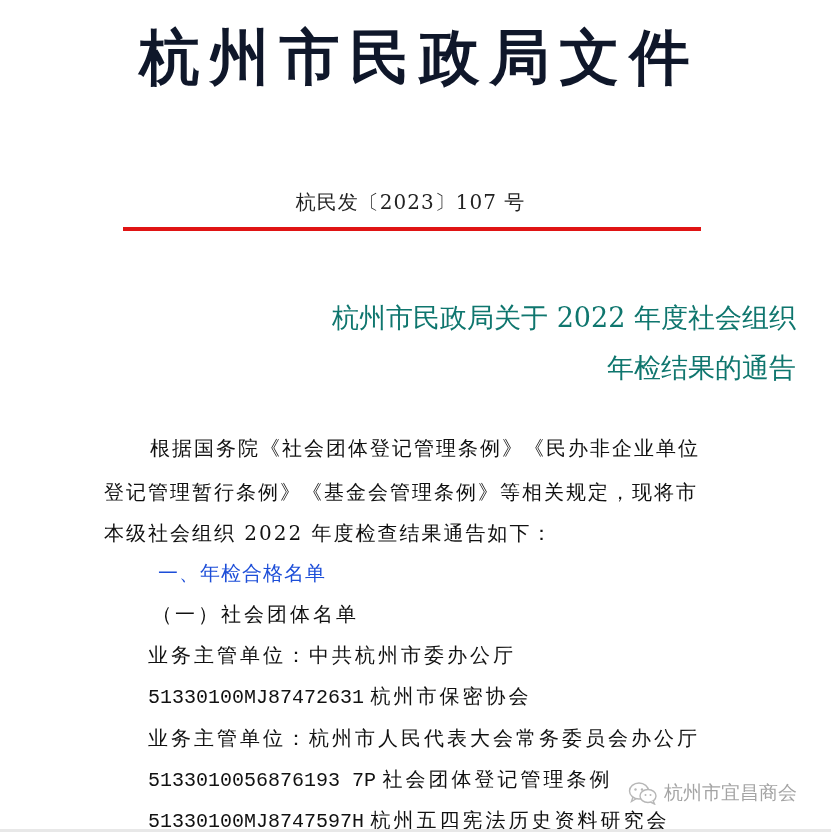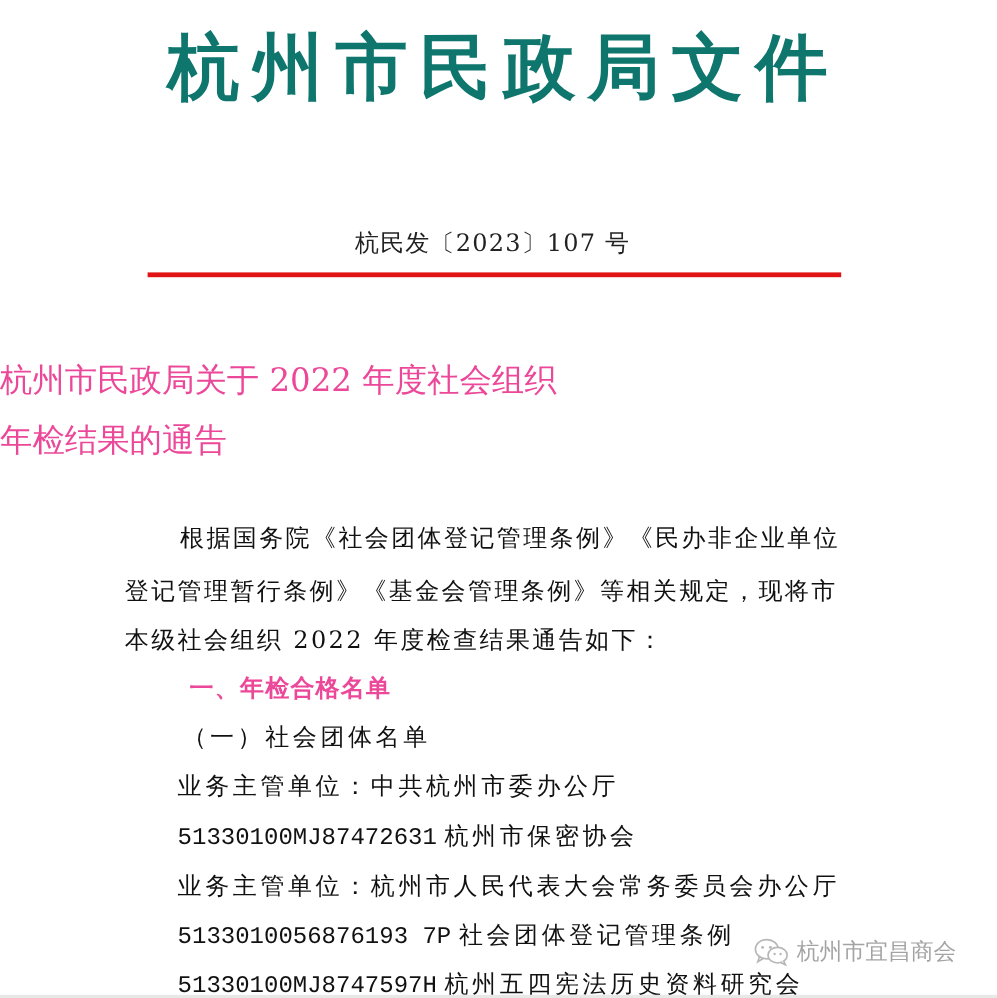--- a/index.html
+++ b/index.html
@@ -19,21 +19,21 @@
       position: absolute;
       left: 0;
       top: 22px;
       width: 831px;
       text-align: center;
       font-family: "DejaVu Serif", "Liberation Serif", serif;
       font-weight: bold;
       font-size: 60px;
       line-height: 70px;
       letter-spacing: 10px;
-      color: #0f766e;
+      color: #0f172a;
       padding-left: 8px;
       box-sizing: border-box;
     }
     .doc-number {
       position: absolute;
       left: 0;
       top: 187px;
       width: 821px;
       text-align: center;
       font-size: 20px;
@@ -46,45 +46,45 @@
       left: 123px;
       top: 227px;
       width: 578px;
       height: 4px;
       background: #e01414;
     }
     .title {
       position: absolute;
       left: 0;
       width: 796px;
-      text-align: left;
+      text-align: right;
       font-size: 27px;
       line-height: 40px;
-      color: #ec4899;
+      color: #0f766e;
     }
     .title.l1 { top: 298px; }
     .title.l2 { top: 348px; }
     .body-line {
       position: absolute;
       font-size: 20px;
       line-height: 30px;
       white-space: nowrap;
       color: #111;
       letter-spacing: 2px;
     }
     .h1 {
       position: absolute;
       left: 158px;
       top: 558px;
       font-family: "DejaVu Sans", "Liberation Sans", sans-serif;
-      font-weight: bold;
+      font-weight: normal;
       font-size: 20px;
       line-height: 30px;
       letter-spacing: 1px;
-      color: #ec4899;
+      color: #1d4ed8;
       text-align: right;
     }
     .h2 {
       position: absolute;
       left: 152px;
       top: 599px;
       font-size: 20px;
       line-height: 30px;
       letter-spacing: 3px;
       color: #111;

